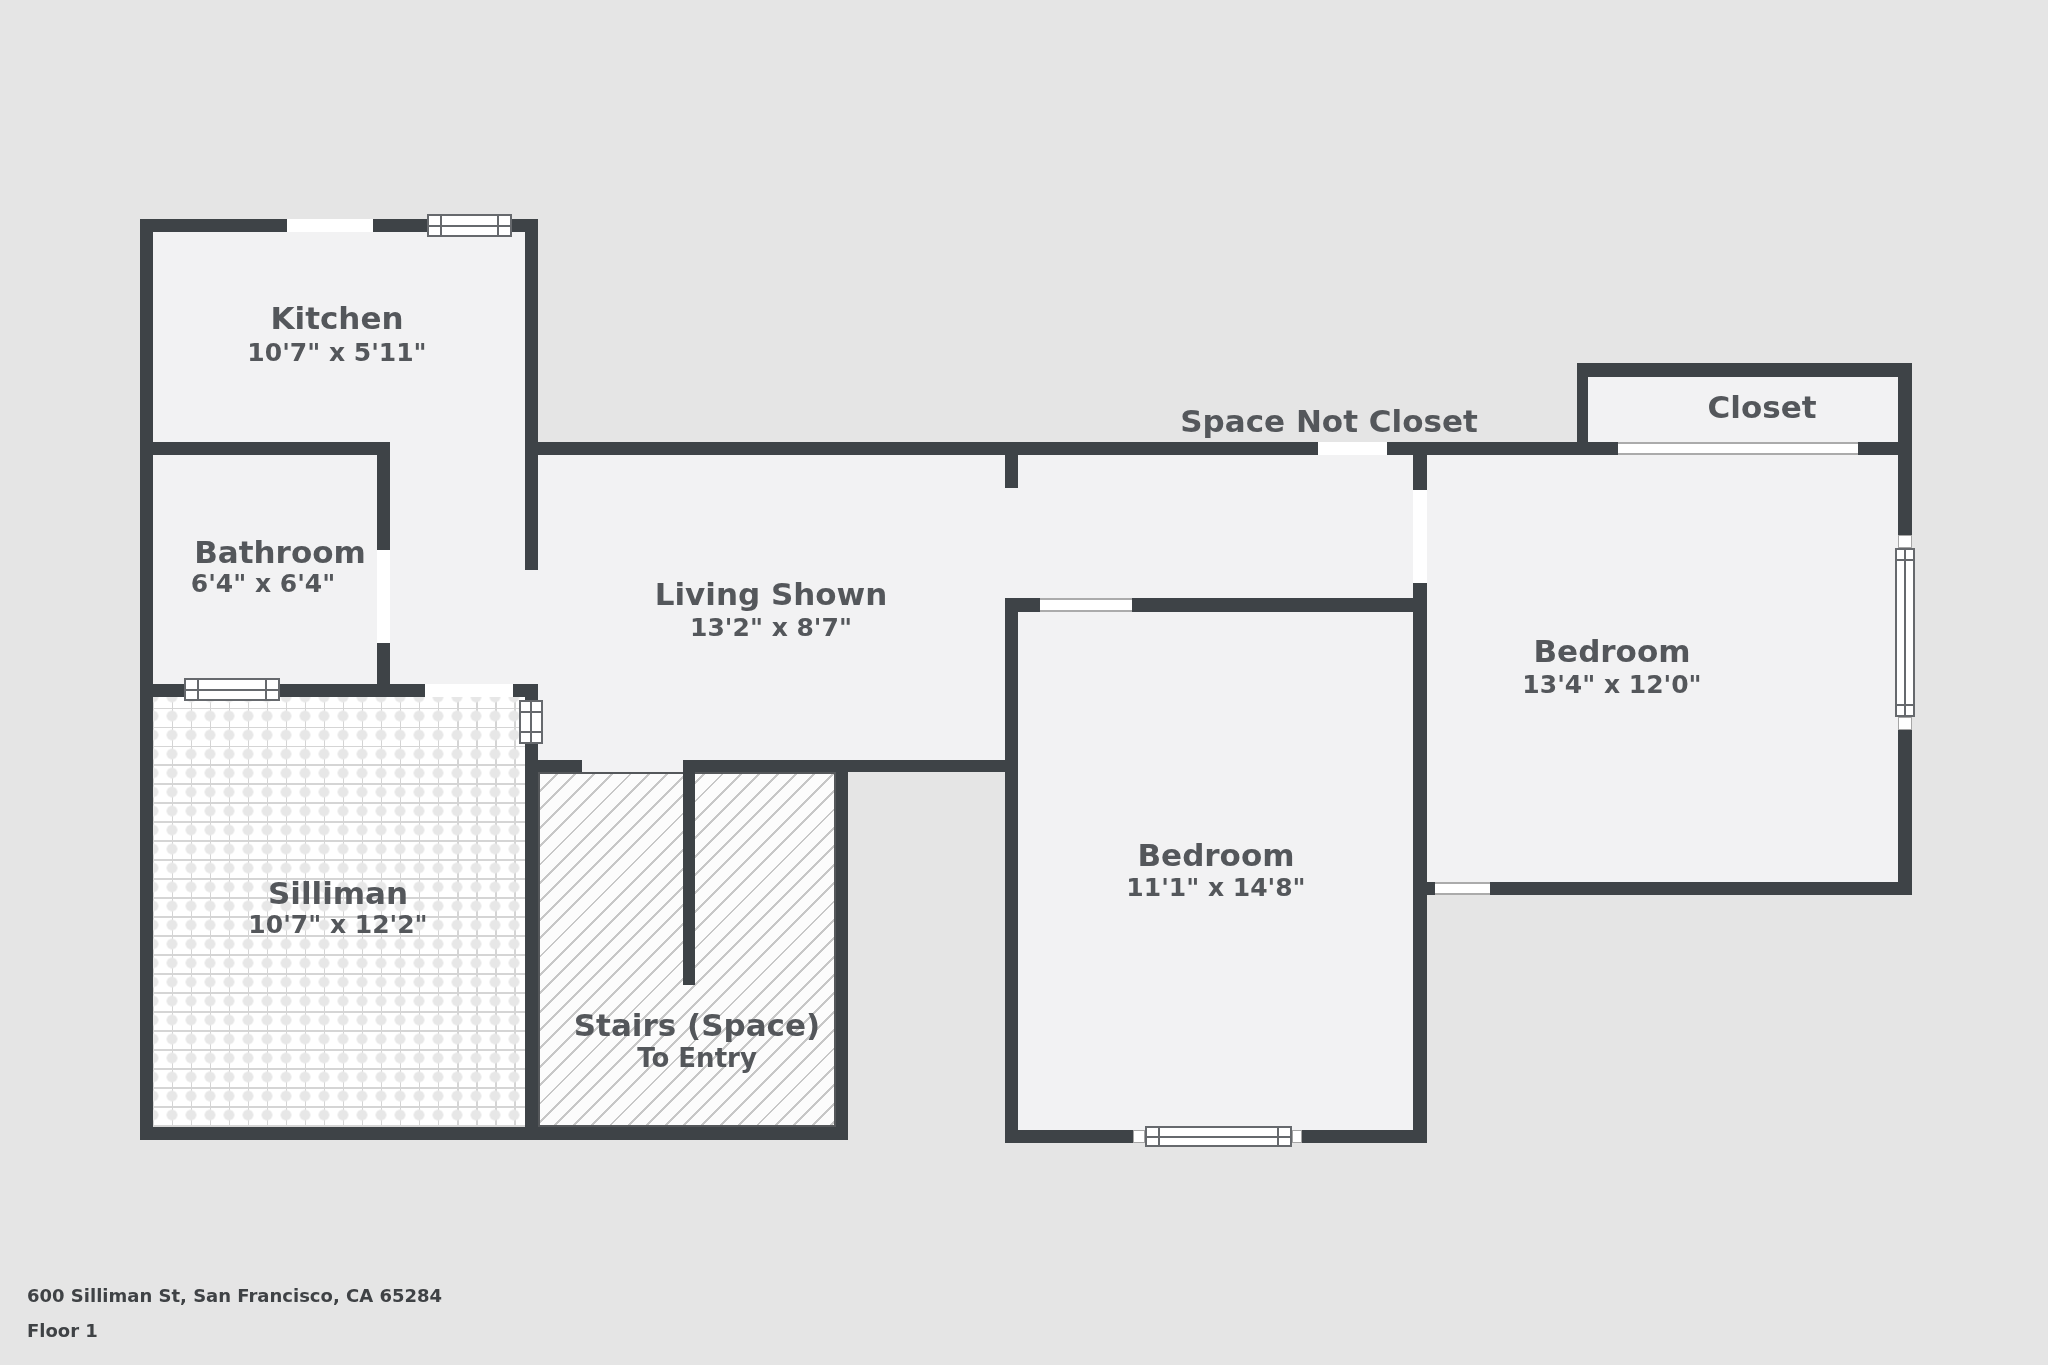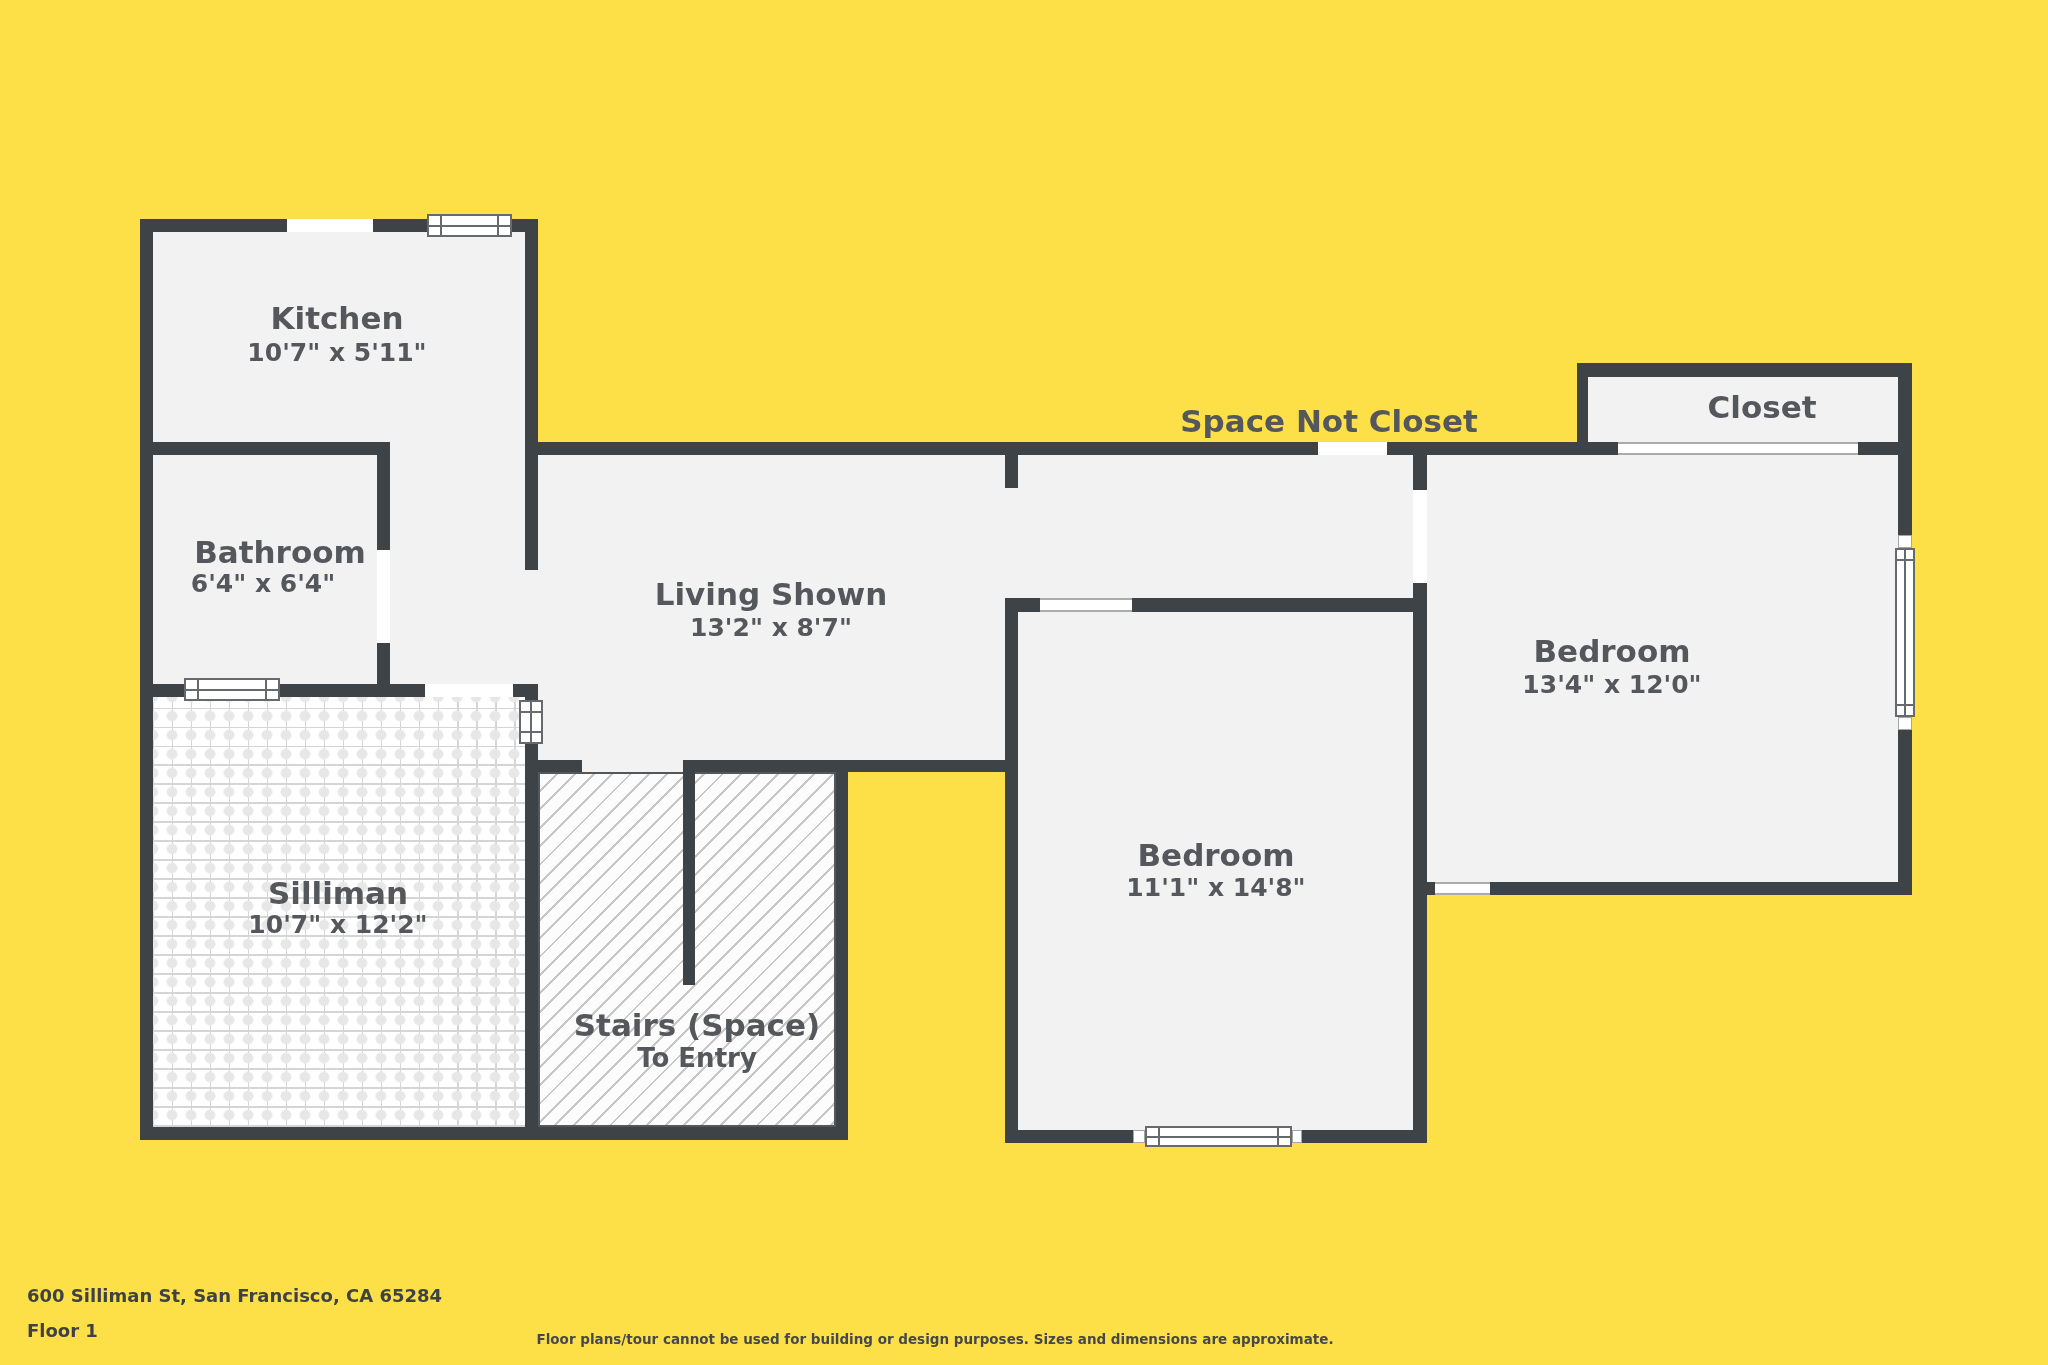--- a/index.html
+++ b/index.html
@@ -1,17 +1,17 @@
 <!DOCTYPE html>
 <html><head>
 <meta charset="utf-8">
 <style>
   html,body{margin:0;padding:0;background:#ffffff;}
   #plan{
-    position:relative;width:2048px;height:1365px;background:#fde047;overflow:hidden;
+    position:relative;width:2048px;height:1365px;background:#e5e5e5;overflow:hidden;
     font-family:"DejaVu Sans","Liberation Sans",sans-serif;
   }
   .room{position:absolute;background:#f2f2f3;}
   .room.checker{
     background-color:#ffffff;
     background-image:
       radial-gradient(circle 5.5px at 50% 50%, #e7e7e7 92%, transparent 100%),
       repeating-linear-gradient(0deg,  #d5d5d5 0 1.5px, transparent 1.5px 19px),
       repeating-linear-gradient(90deg, #d5d5d5 0 1.5px, transparent 1.5px 19px);
     background-size:19px 19px, auto, auto;
@@ -134,14 +134,13 @@
       <div class="plan-label" style="left: 1612px; top: 684px; font-size: 25px;">13'4" x 12'0"</div>
       <div class="plan-label" style="left: 1216px; top: 855px; font-size: 31px;">Bedroom</div>
       <div class="plan-label" style="left: 1216px; top: 887px; font-size: 25px;">11'1" x 14'8"</div>
       <div class="plan-label" style="left: 338px; top: 893px; font-size: 31px;">Silliman</div>
       <div class="plan-label" style="left: 338px; top: 924px; font-size: 25px;">10'7" x 12'2"</div>
       <div class="plan-label" style="left: 697px; top: 1025px; font-size: 31px;">Stairs (Space)</div>
       <div class="plan-label" style="left: 697px; top: 1058px; font-size: 26px;">To Entry</div>
     </div>
   <div class="footer-address">600 Silliman St, San Francisco, CA 65284</div>
   <div class="footer-floor">Floor 1</div>
-  <div class="footer-disclaimer">Floor plans/tour cannot be used for building or design purposes. Sizes and dimensions are approximate.</div>
 </div>
 
 </body></html>

